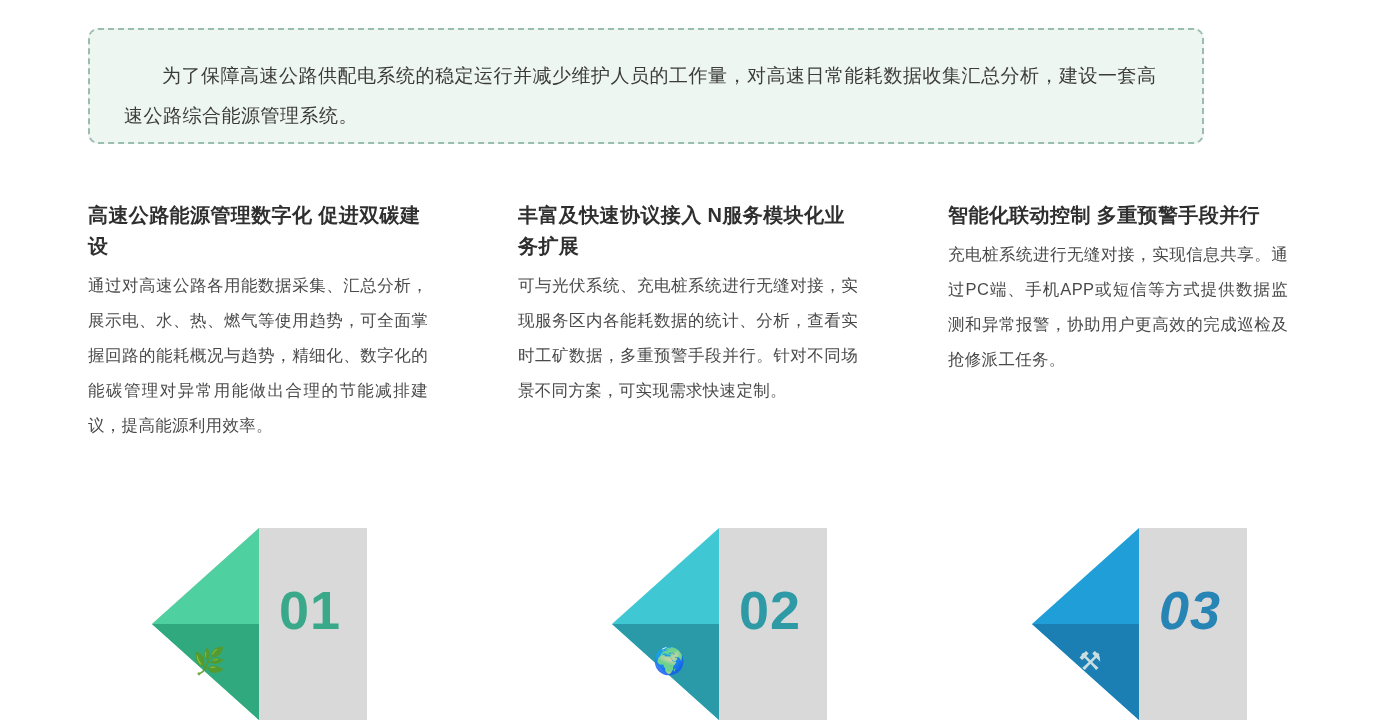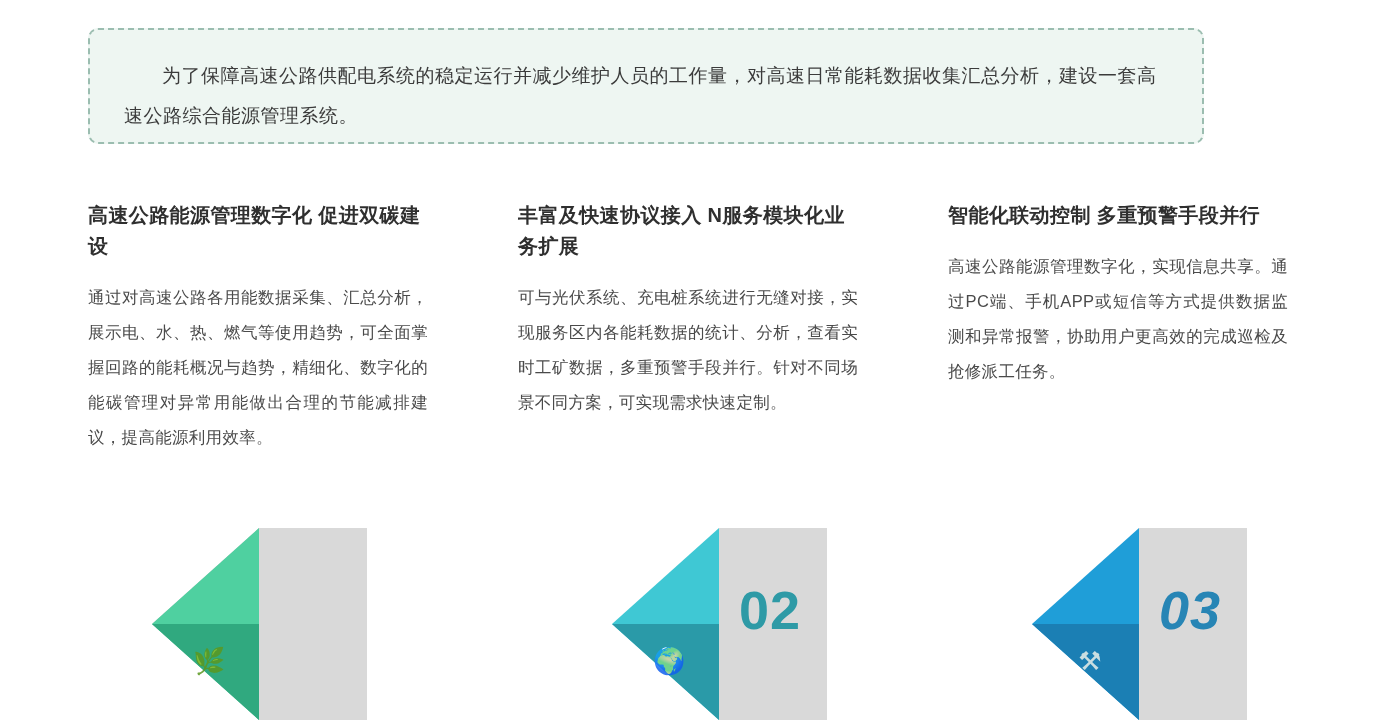--- a/index.html
+++ b/index.html
@@ -52,21 +52,21 @@
   .col-1 { margin-left: 88px; }
   .col-2 { margin-left: 85px; }
   .col-3 { margin-left: 85px; }
 
   .col-title {
     font-size: 20px;
     font-weight: bold;
     color: #2f2f2f;
     line-height: 31px;
     letter-spacing: 0.4px;
-    margin: 0 0 18px 0;
+    margin: 0 0 6px 0;
     width: 340px;
   }
   .col-body {
     font-size: 16.5px;
     line-height: 35px;
     color: #4a4a4a;
     letter-spacing: 0.3px;
     text-align: justify;
     width: 340px;
   }
@@ -129,35 +129,36 @@
     <div class="col-body">通过对高速公路各用能数据采集、汇总分析，展示电、水、热、燃气等使用趋势，可全面掌握回路的能耗概况与趋势，精细化、数字化的能碳管理对异常用能做出合理的节能减排建议，提高能源利用效率。</div>
   </div>
 
   <div class="column col-2">
     <div class="col-title">丰富及快速协议接入  N服务模块化业务扩展</div>
     <div class="col-body">可与光伏系统、充电桩系统进行无缝对接，实现服务区内各能耗数据的统计、分析，查看实时工矿数据，多重预警手段并行。针对不同场景不同方案，可实现需求快速定制。</div>
   </div>
 
   <div class="column col-3">
     <div class="col-title">智能化联动控制  多重预警手段并行</div>
-    <div class="col-body">高速公路能源管理数字化，实现信息共享。通过PC端、手机APP或短信等方式提供数据监测和异常报警，协助用户更高效的完成巡检及抢修派工任务。</div>
+    <div class="col-body">充电桩系统进行无缝对接，实现信息共享。通过PC端、手机APP或短信等方式提供数据监测和异常报警，协助用户更高效的完成巡检及抢修派工任务。</div>
   </div>
 
 </div>
 
 <div class="badges">
 
   <div class="badge badge-1">
     <svg width="215" height="192" viewBox="0 0 215 192">
       <polygon points="107,0 215,0 215,192 107,192" fill="#d9d9d9"></polygon>
       <polygon points="107,0 107,192 0,96" fill="#c3c3c3"></polygon>
       <polygon id="p1a" points="107,0 0,96 107,192" fill="#4fd0a0"></polygon>
       <polygon id="p1b" points="107,0 0,96 107,96" fill="#30a97f" opacity="0"></polygon>
       <polygon id="p1c" points="0,96 107,192 107,96" fill="#30a97f"></polygon>
     </svg>
+    <div class="badge-num" style="color: rgb(58, 169, 138);">01</div>
     <div class="badge-icon">🌿</div>
   </div>
 
   <div class="badge badge-2">
     <svg width="215" height="192" viewBox="0 0 215 192">
       <polygon points="107,0 215,0 215,192 107,192" fill="#d9d9d9"></polygon>
       <polygon id="p2a" points="107,0 0,96 107,192" fill="#3fc8d4"></polygon>
       <polygon id="p2c" points="0,96 107,192 107,96" fill="#2a9aa8"></polygon>
     </svg>
     <div class="badge-num" style="color: rgb(46, 154, 166);">02</div>

